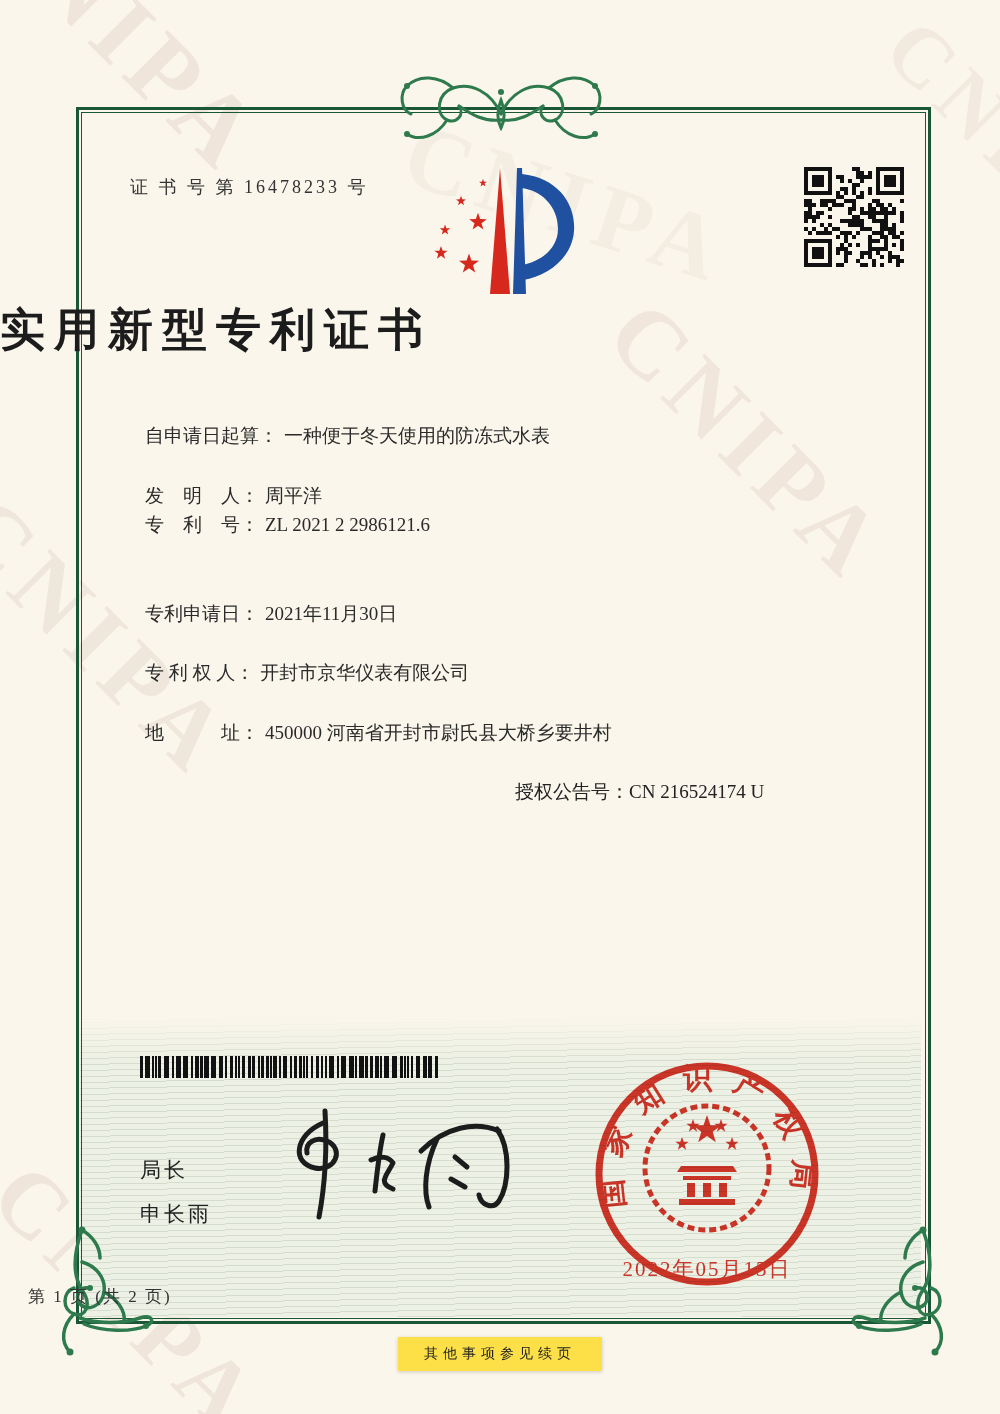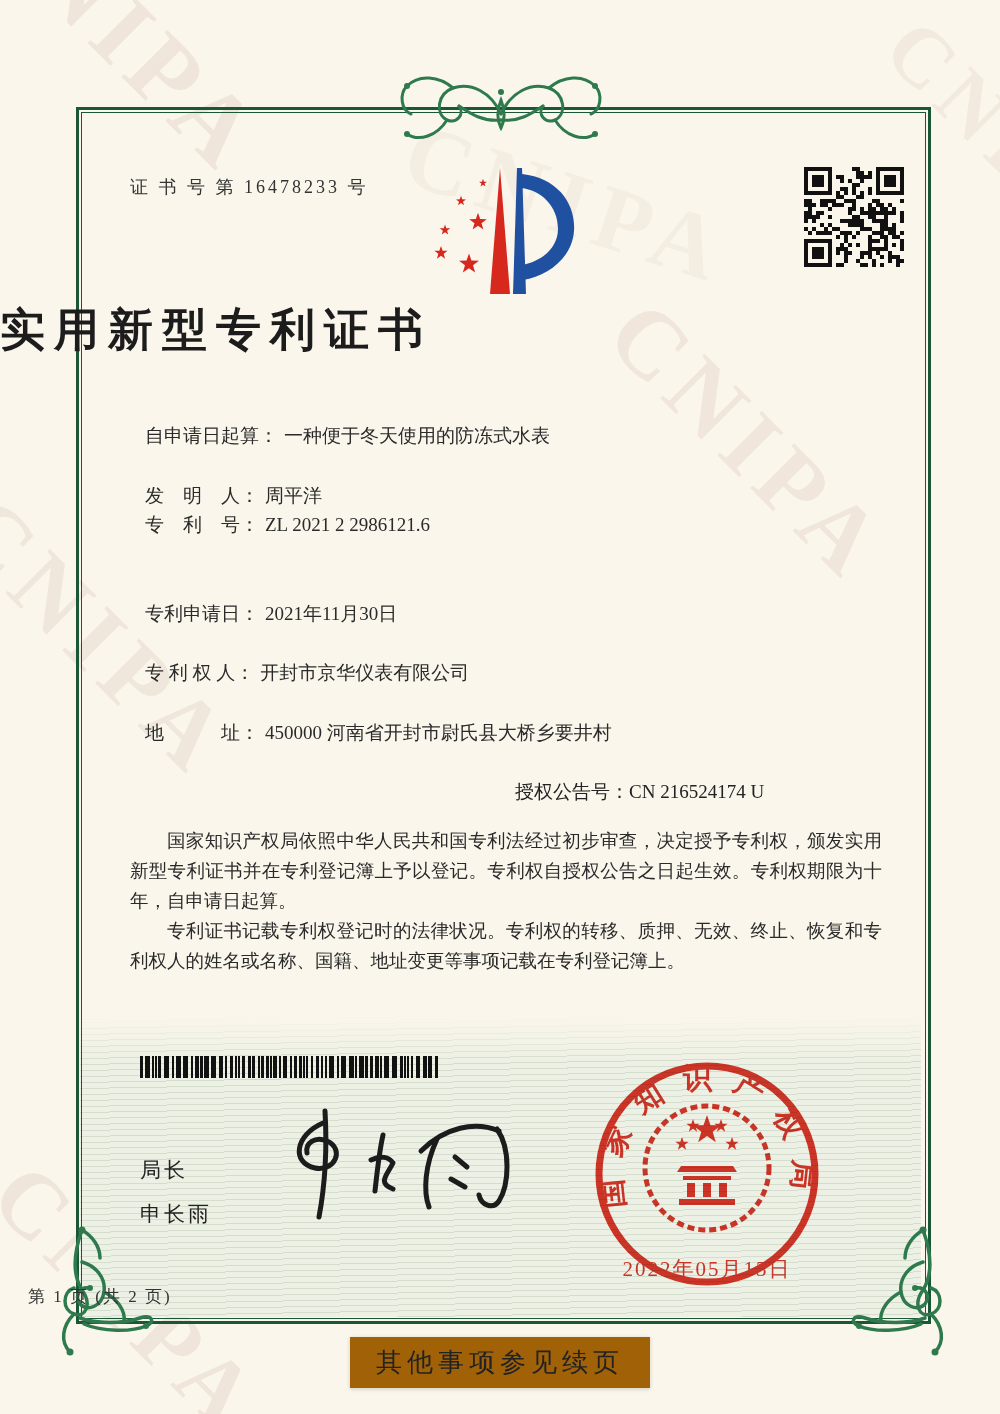--- a/index.html
+++ b/index.html
@@ -65,22 +65,22 @@
     font-family:"Liberation Sans","DejaVu Sans",sans-serif;color:#222;margin-top:16px;}
   .signer div{margin-bottom:16px;letter-spacing:3px;}
   .signature{position:absolute;left:275px;top:1105px;z-index:4;}
   .seal{position:absolute;left:593px;top:1060px;z-index:5;opacity:.93;mix-blend-mode:multiply;}
   .pagination{
     position:absolute;left:0;top:1285px;width:100%;text-align:left;z-index:6;
     font-size:17px;letter-spacing:2px;color:#333;margin-left:28px;
   }
   .footer-note{
     position:absolute;left:50%;top:1337px;transform:translateX(-50%);z-index:4;
-    background:#a16207;padding:8px 26px;box-shadow:0 1px 4px rgba(0,0,0,.18);
-    font-size:26px;letter-spacing:5px;color:#222;
+    background:#fde047;padding:8px 26px;box-shadow:0 1px 4px rgba(0,0,0,.18);
+    font-size:14px;letter-spacing:5px;color:#222;
   }
   .green-stroke{stroke:#2e7a4d;fill:none;stroke-linecap:round;}
 </style>
 </head>
 <body>
 
 <div id="page">
 
   <div class="wm wm1">CNIPA</div>
   <div class="wm wm2">CNIPA</div>
@@ -380,24 +380,20 @@
   <div class="title">实用新型专利证书</div>
 
   <div class="row r0"><span>自申请日起算：</span><span class="val">一种便于冬天使用的防冻式水表</span></div>
   <div class="row r1"><span>发　明　人：</span><span class="val">周平洋</span></div>
   <div class="row r2"><span>专　利　号：</span><span class="val">ZL 2021 2 2986121.6</span></div>
   <div class="row r3"><span>专利申请日：</span><span class="val">2021年11月30日</span></div>
   <div class="row r4"><span>专 利 权 人：</span><span class="val">开封市京华仪表有限公司</span></div>
   <div class="row r5"><span>地　　　址：</span><span class="val">450000 河南省开封市尉氏县大桥乡要井村</span></div>
   <div class="grant-no"><span>授权公告号：</span><span class="val">CN 216524174 U</span></div>
 
-  <div class="paras">
-    <p>国家知识产权局依照中华人民共和国专利法经过初步审查，决定授予专利权，颁发实用新型专利证书并在专利登记簿上予以登记。专利权自授权公告之日起生效。专利权期限为十年，自申请日起算。</p>
-    <p>专利证书记载专利权登记时的法律状况。专利权的转移、质押、无效、终止、恢复和专利权人的姓名或名称、国籍、地址变更等事项记载在专利登记簿上。</p>
-  </div>
 
   <div class="barcode">
     <svg id="bcsvg" width="300" height="22" viewBox="0 0 300 22">
         <rect x="0" y="0" width="3" height="22" fill="#111"></rect>
         <rect x="5" y="0" width="5" height="22" fill="#111"></rect>
         <rect x="12" y="0" width="2" height="22" fill="#111"></rect>
         <rect x="15" y="0" width="2" height="22" fill="#111"></rect>
         <rect x="18" y="0" width="3" height="22" fill="#111"></rect>
         <rect x="24" y="0" width="5" height="22" fill="#111"></rect>
         <rect x="32" y="0" width="2" height="22" fill="#111"></rect>

